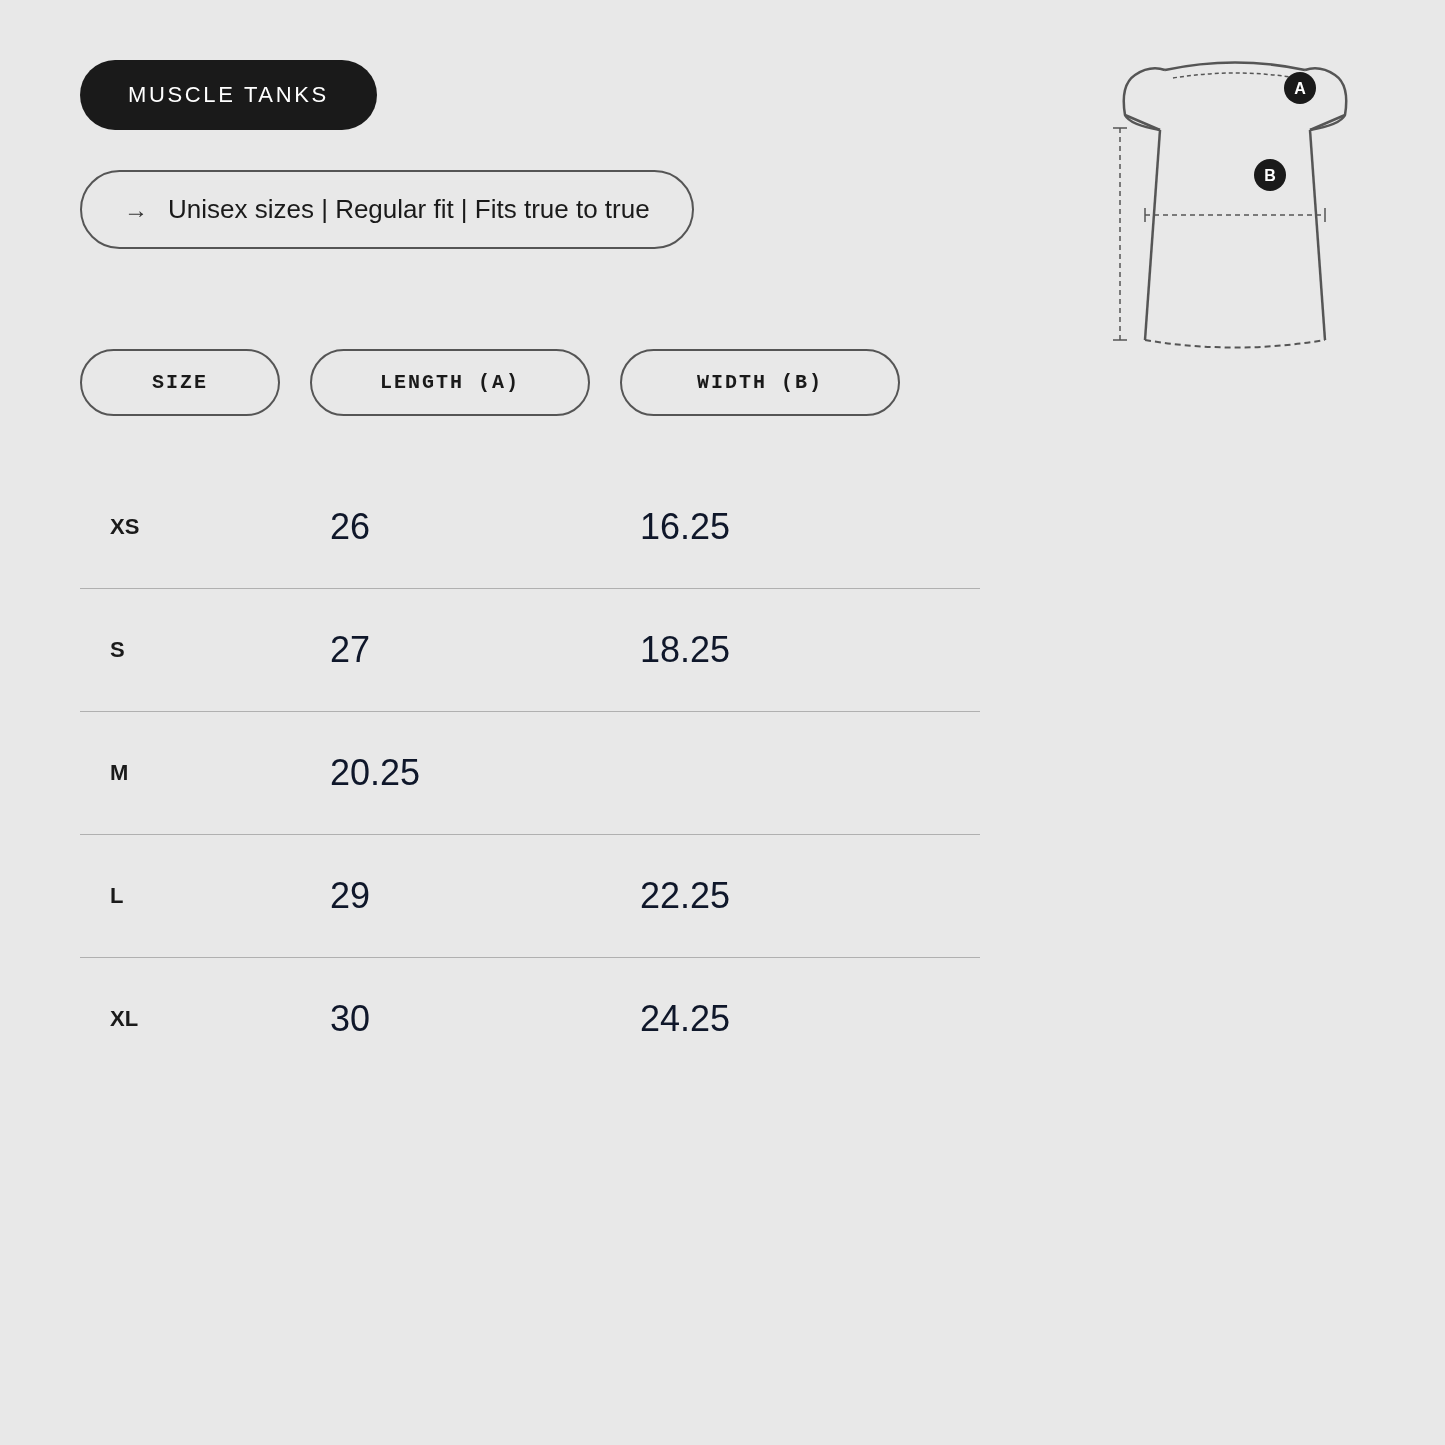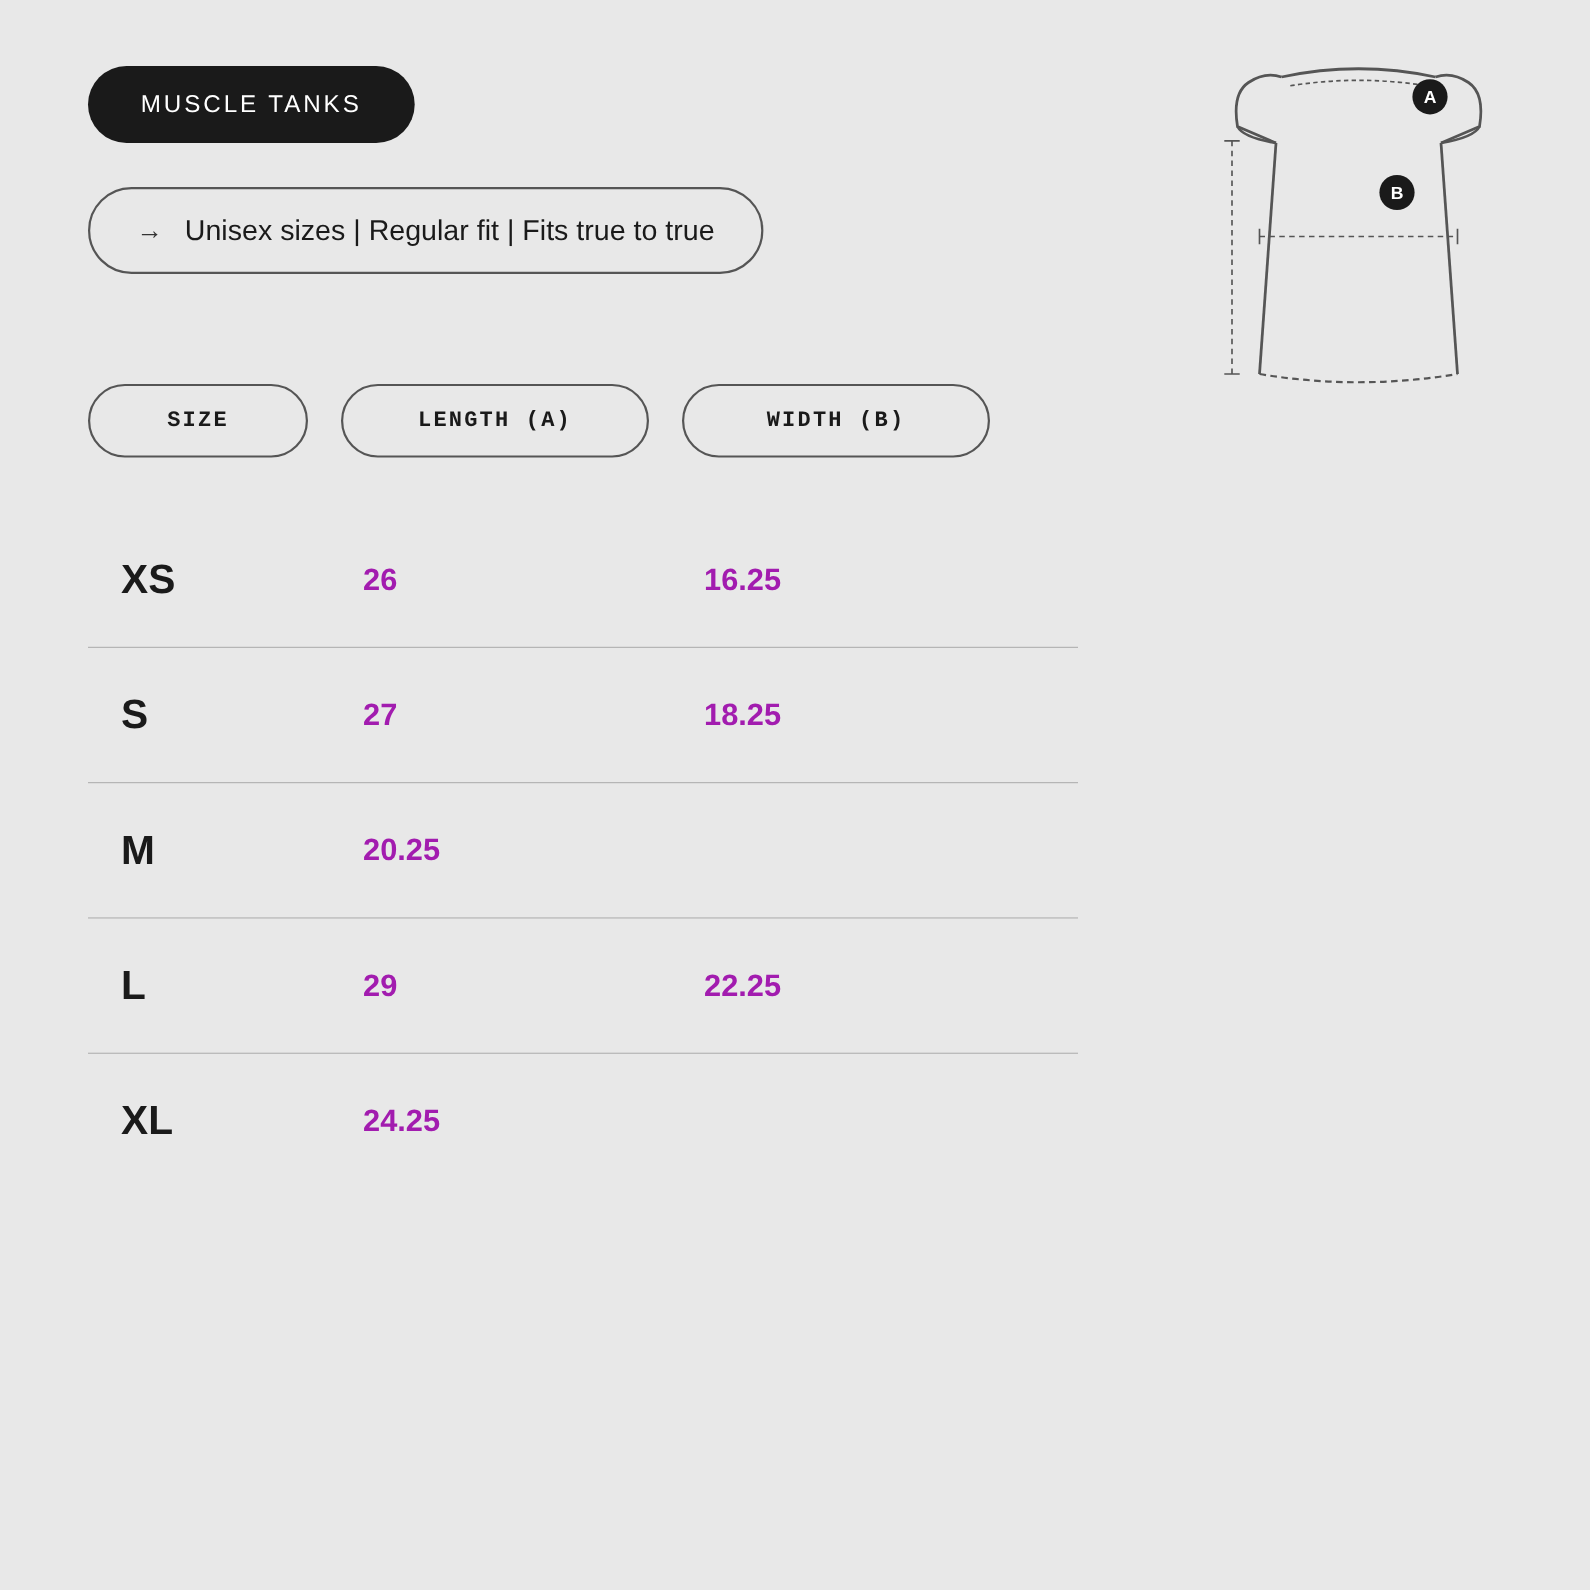--- a/index.html
+++ b/index.html
@@ -96,30 +96,30 @@
       align-items: center;
       padding: 40px 0;
       border-bottom: 1.5px solid #b0b0b0;
     }
 
     .size-row:last-child {
       border-bottom: none;
     }
 
     .cell-size {
-      font-size: 37px;
+      font-size: 22px;
       font-weight: 800;
       color: #1a1a1a;
       padding-left: 30px;
     }
 
     .cell-value {
-      font-size: 28px;
-      color: #a21caf;
-      font-weight: 700;
+      font-size: 36px;
+      color: #0f172a;
+      font-weight: 400;
       padding-left: 20px;
     }
 
     
     .tank-illustration {
       position: absolute;
       top: 0;
       right: 0;
       width: 260px;
     }
@@ -213,17 +213,18 @@
     <div class="cell-size">M</div>
     <div class="cell-value">20.25</div>
   </div>
       <div class="size-row">
     <div class="cell-size">L</div>
     <div class="cell-value">29</div>
     <div class="cell-value">22.25</div>
   </div>
       <div class="size-row">
     <div class="cell-size">XL</div>
+    <div class="cell-value">30</div>
     <div class="cell-value">24.25</div>
   </div>
     </div>
 
 </div>
 
 </body></html>

